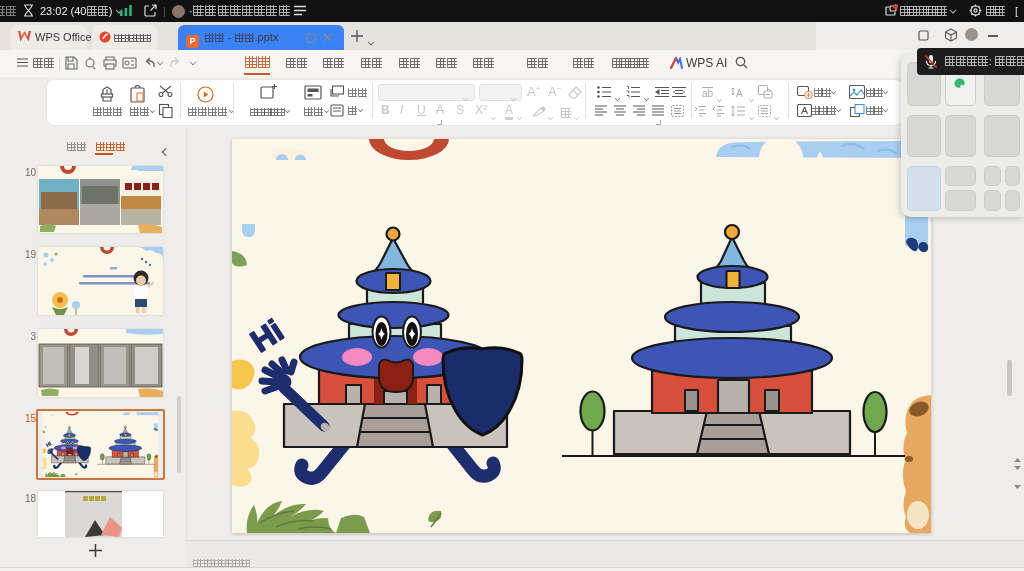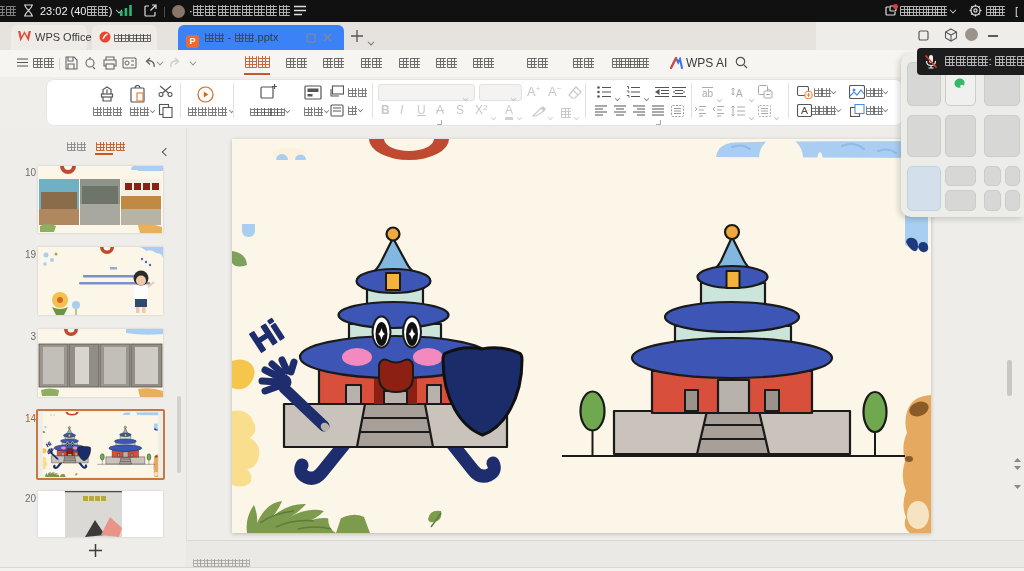--- a/index.html
+++ b/index.html
@@ -412,25 +412,25 @@
             <rect x="62" y="15" width="30" height="43" fill="#9a968e"></rect>
             <rect x="93" y="15" width="31" height="43" fill="#928e87"></rect>
     </g>
     <rect x="5" y="18" width="21" height="37" fill="#c2bfb8"></rect>
           <rect x="37" y="18" width="14" height="37" fill="#d8d5cf"></rect>
           <rect x="66" y="18" width="22" height="37" fill="#c2bfb8"></rect>
           <rect x="97" y="18" width="23" height="37" fill="#cfccc5"></rect>
     <path d="M3 61q9-3 18 0l-1 6H4Z" fill="#8fae62"></path>
     <path d="M100 60q14-2 25 2v6h-23Z" fill="#e8b05c"></path>
   </svg></div>
-  <span class="tnum" style="left:14px;top:285px;color:#c5571f">14</span>
+  <span class="tnum" style="left:14px;top:285px;color:#c5571f">15</span>
   <div class="thumb" style="top:281px;height:71px;width:129px;left:36px;background:none;box-shadow:none;border:2px solid #c8773f;border-radius:2px;padding:1px"><svg width="123" height="65" viewBox="0 0 699 394">
           <use href="#slideart"></use>
         </svg></div>
-  <span class="tnum" style="left:14px;top:365px">20</span>
+  <span class="tnum" style="left:14px;top:365px">18</span>
   <div class="thumb" style="top:363px;height:46px"><svg width="125" height="46" viewBox="0 0 125 46">
     <rect width="125" height="46" fill="#fff"></rect>
     <rect x="27" y="0" width="57" height="46" fill="#dbd9d5"></rect>
     <path d="M27 .5h57" stroke="#4a4a4a" stroke-width="1.4"></path>
     <g fill="#b8a93c">
             <rect x="45" y="5" width="5" height="5"></rect>
             <rect x="51" y="5" width="5" height="5"></rect>
             <rect x="57" y="5" width="5" height="5"></rect>
             <rect x="63" y="5" width="5" height="5"></rect>
           </g>

